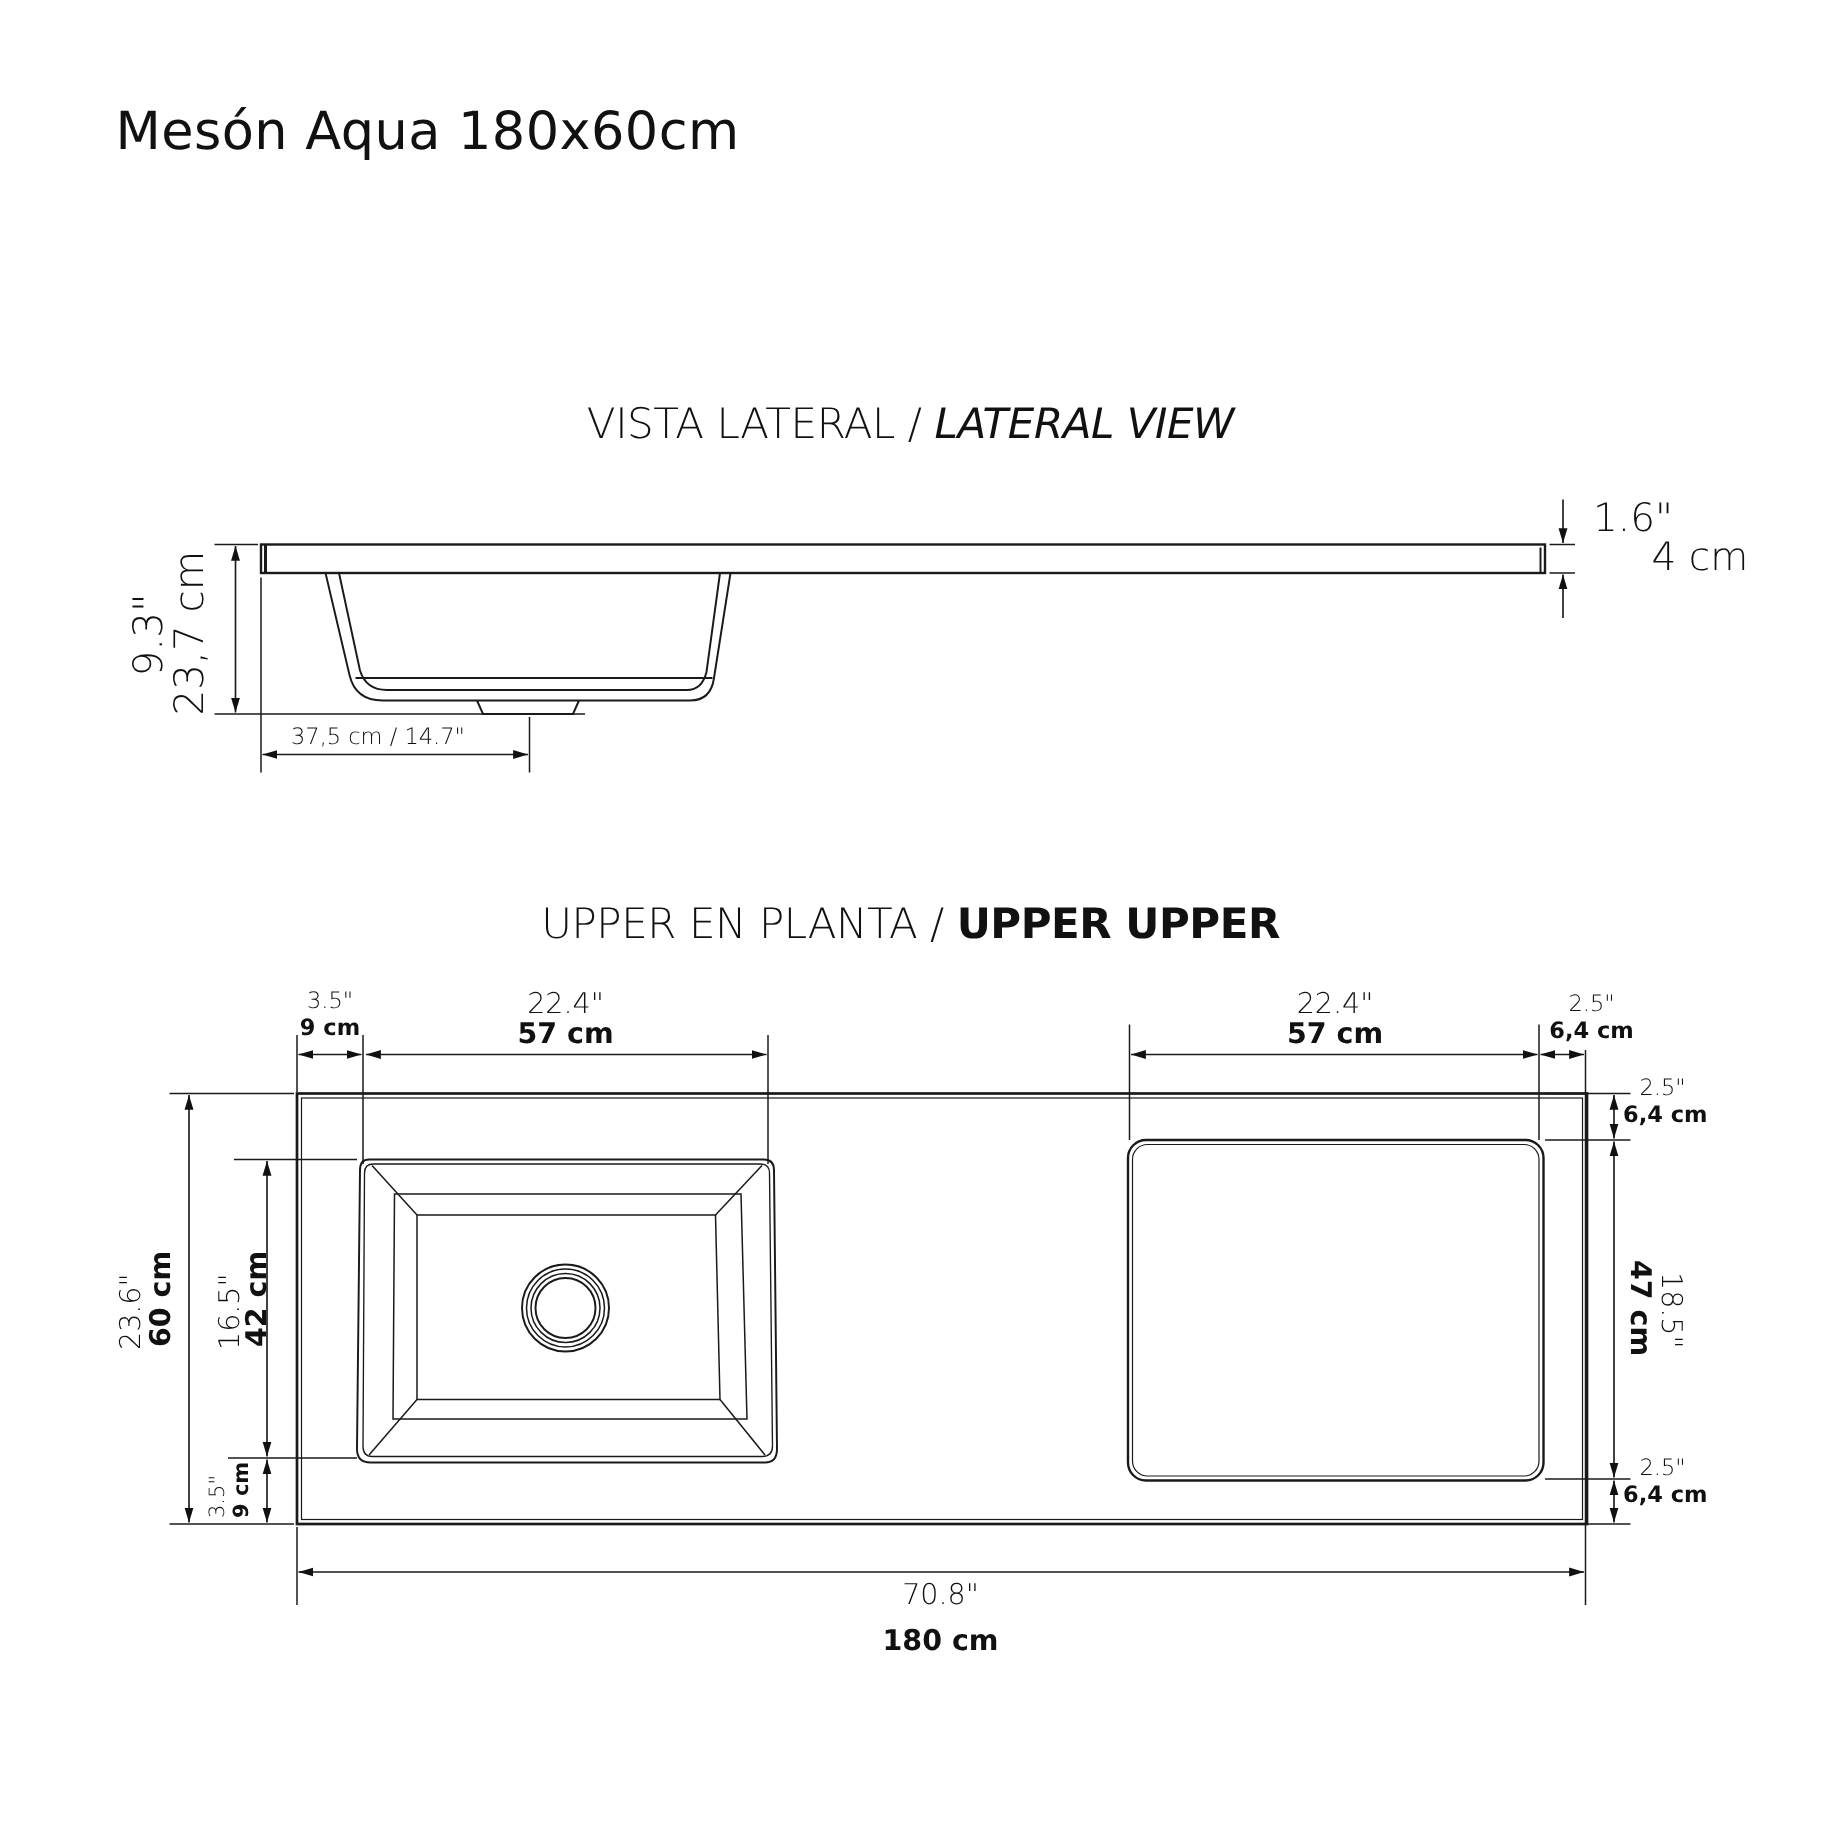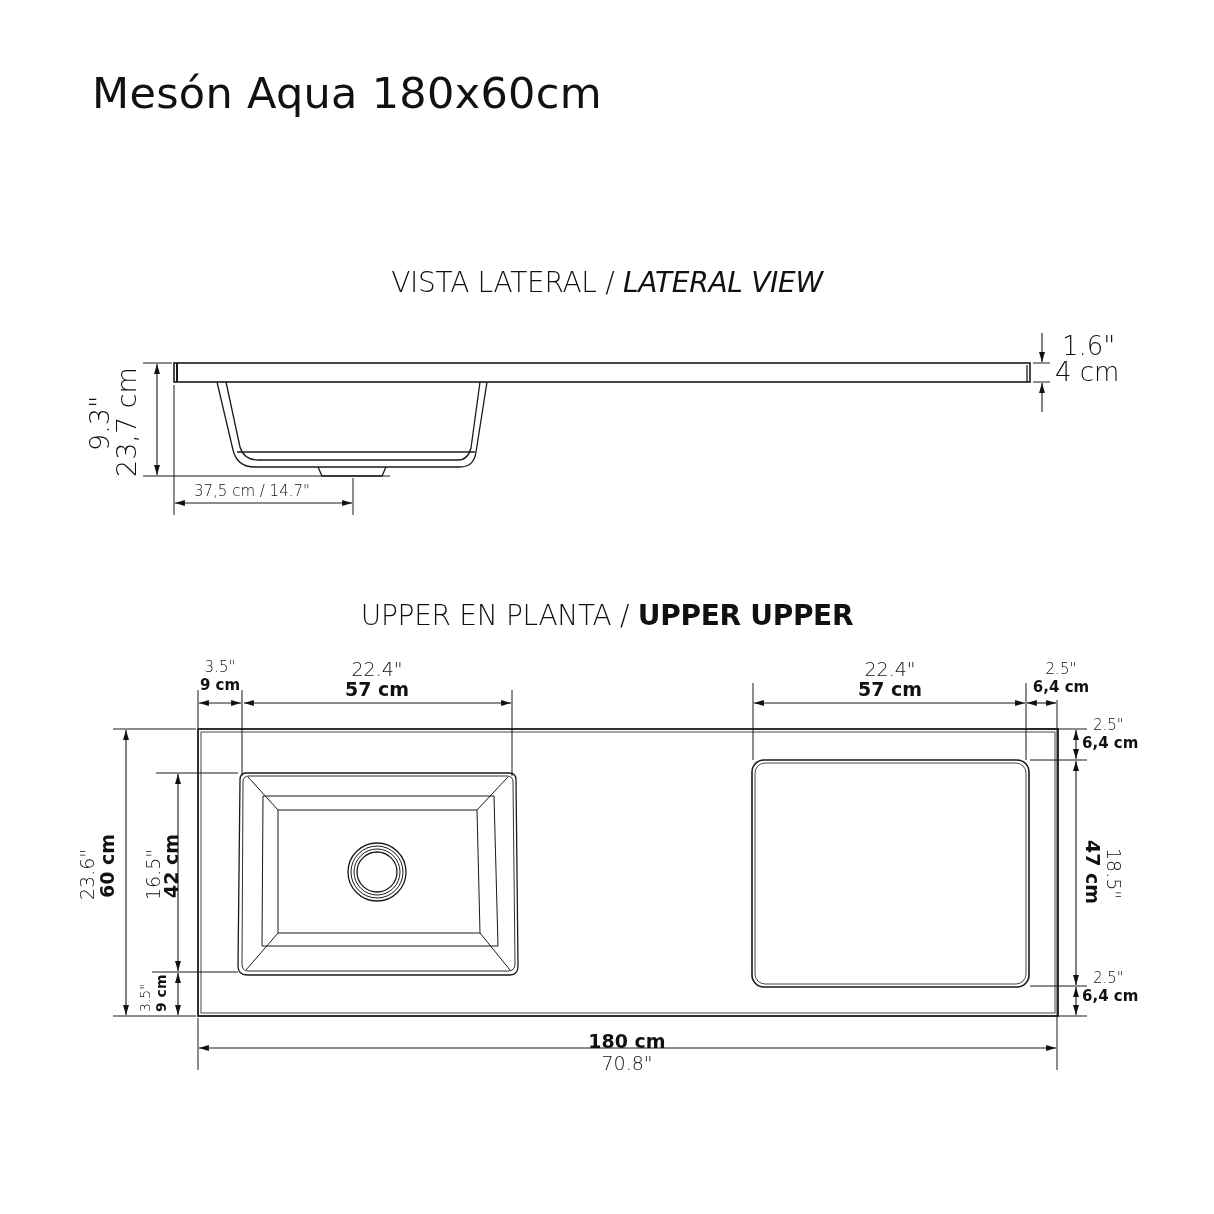--- a/index.html
+++ b/index.html
@@ -1,17 +1,17 @@
 <!DOCTYPE html>
 <html><head>
 <meta charset="utf-8">
 <style>
   html, body { margin:0; padding:0; background:#ffffff; }
   body { width:1214px; height:1214px; position:relative; overflow:hidden; font-family:"DejaVu Sans", sans-serif; color:#111; }
-  .title { position:absolute; left:77px; top:68px; font-size:43px; font-weight:400; letter-spacing:0.3px; font-family:"DejaVu Sans", sans-serif;margin-left:15px; }
+  .title { position:absolute; left:77px; top:68px; font-size:35px; font-weight:400; letter-spacing:0.3px; font-family:"DejaVu Sans", sans-serif; }
   .section { position:absolute; left:0; width:1214px; text-align:center; font-size:28px; font-weight:300; font-family:"DejaVu Sans", sans-serif; letter-spacing:-0.3px; }
   .section .it { font-style:italic; }
   .section .bd { font-weight:bold; }
   svg { position:absolute; left:0; top:0; }
   .lbl { position:absolute; font-family:"DejaVu Sans", sans-serif; color:#111; white-space:nowrap; line-height:1; }
   .dim-in { font-size:15px; font-weight:300; }
   .dim-cm { font-size:15px; font-weight:bold; }
   .dim-in-lg { font-size:19px; }
   .dim-cm-lg { font-size:19px; font-weight:bold; }
   .center { transform:translateX(-50%); text-align:center; }
@@ -118,21 +118,21 @@
 
     <line x1="198" y1="1018" x2="198" y2="1070" stroke-width="1"></line>
     <line x1="199" y1="1048" x2="1056" y2="1048" marker-start="url(#arr)" marker-end="url(#arr)" stroke-width="1.1"></line>
   </g>
 </svg>
 
 <div class="lbl rot dim-in-lg" style="left:86px; top:451px; font-size:27px; font-weight:300;">9.3"</div>
 <div class="lbl rot dim-in-lg" style="left:113px; top:477px; font-size:27px; font-weight:300;">23,7 cm</div>
 <div class="lbl" style="left:194px; top:484px; font-size:15px; font-weight:300;">37,5  cm  / 14.7"</div>
 <div class="lbl" style="left:1062px; top:333px; font-size:26px; font-weight:300;">1.6"</div>
-<div class="lbl" style="left:1055px; top:359px; font-size:26px; font-weight:300;">4 cm</div>
+<div class="lbl" style="left:1101px; top:359px; font-size:26px; font-weight:300;">4 cm</div>
 
 <div class="lbl dim-in center" style="left:220px; top:660px;">3.5"</div>
 <div class="lbl dim-cm center" style="left:220px; top:678px;">9 cm</div>
 
 <div class="lbl dim-in-lg center" style="left:377px; top:660px; font-weight:300;">22.4"</div>
 <div class="lbl dim-cm-lg center" style="left:377px; top:680px;">57 cm</div>
 
 <div class="lbl dim-in-lg center" style="left:890px; top:660px; font-weight:300;">22.4"</div>
 <div class="lbl dim-cm-lg center" style="left:890px; top:680px;">57 cm</div>
 
@@ -151,13 +151,13 @@
 <div class="lbl rot dim-in-lg" style="left:78px; top:900px; font-weight:300;">23.6"</div>
 <div class="lbl rot dim-cm-lg" style="left:98px; top:898px;">60 cm</div>
 
 <div class="lbl rot dim-in-lg" style="left:144px; top:900px; font-weight:300;">16.5"</div>
 <div class="lbl rot dim-cm-lg" style="left:162px; top:898px;">42 cm</div>
 
 <div class="lbl rot dim-in" style="left:138px; top:1012px; font-size:14px;">3.5"</div>
 <div class="lbl rot dim-cm" style="left:154px; top:1012px; font-size:14px;">9 cm</div>
 
 <div class="lbl dim-in-lg center" style="left:627px; top:1054px; font-weight:300;">70.8"</div>
-<div class="lbl dim-cm-lg center" style="left:627px; top:1032px;">180 cm</div>
+<div class="lbl dim-cm-lg center" style="left:627px; top:1085px;">180 cm</div>
 
 </body></html>

